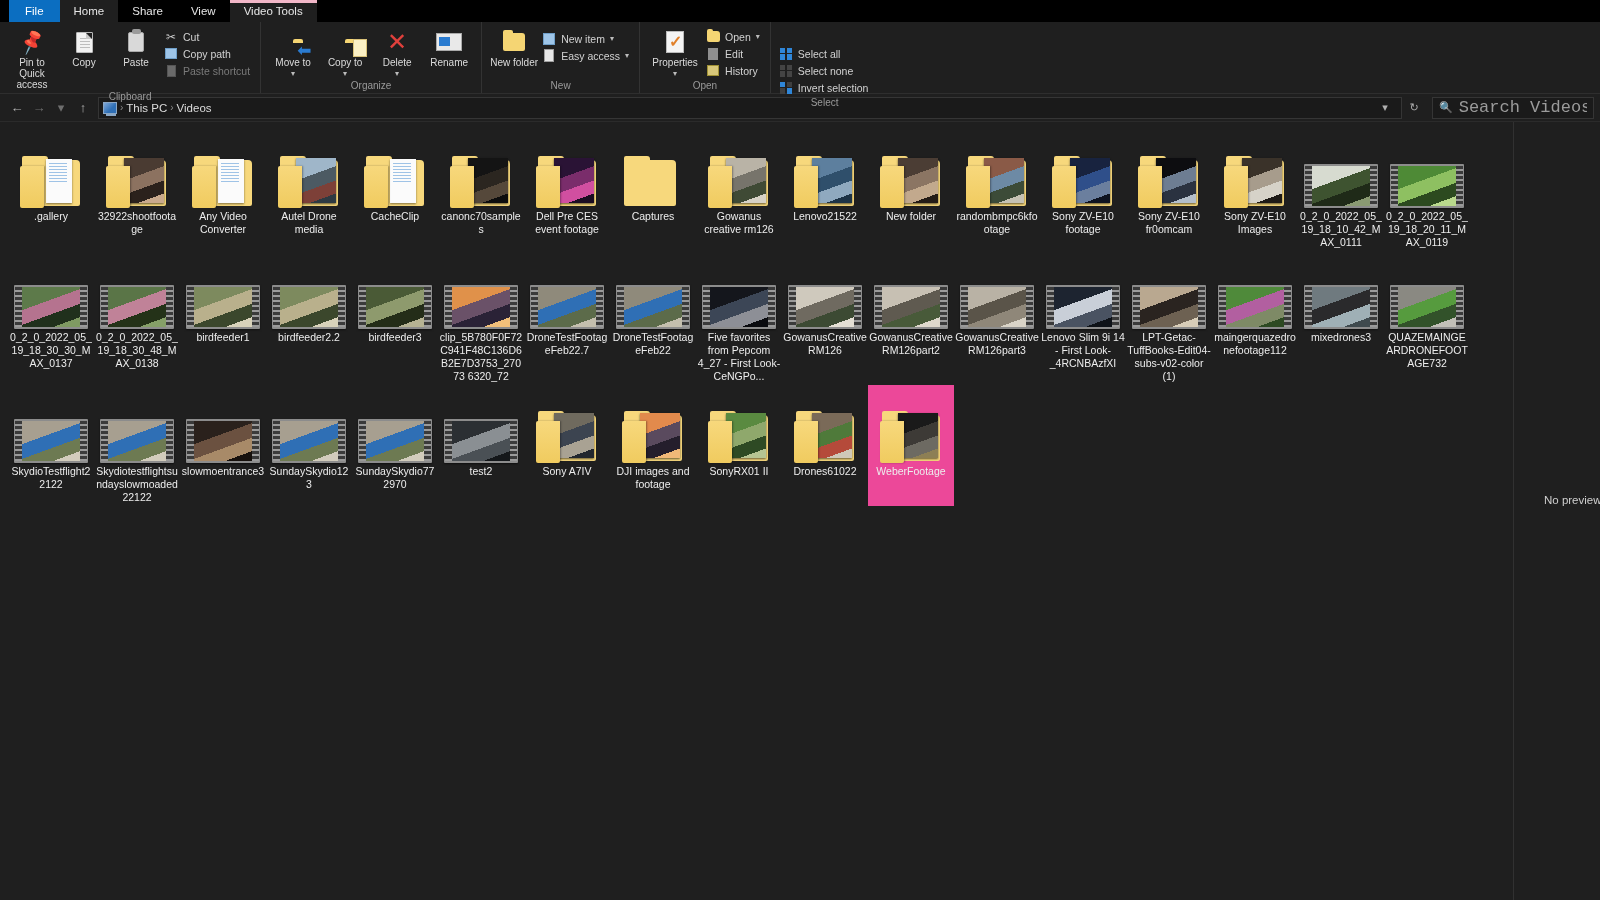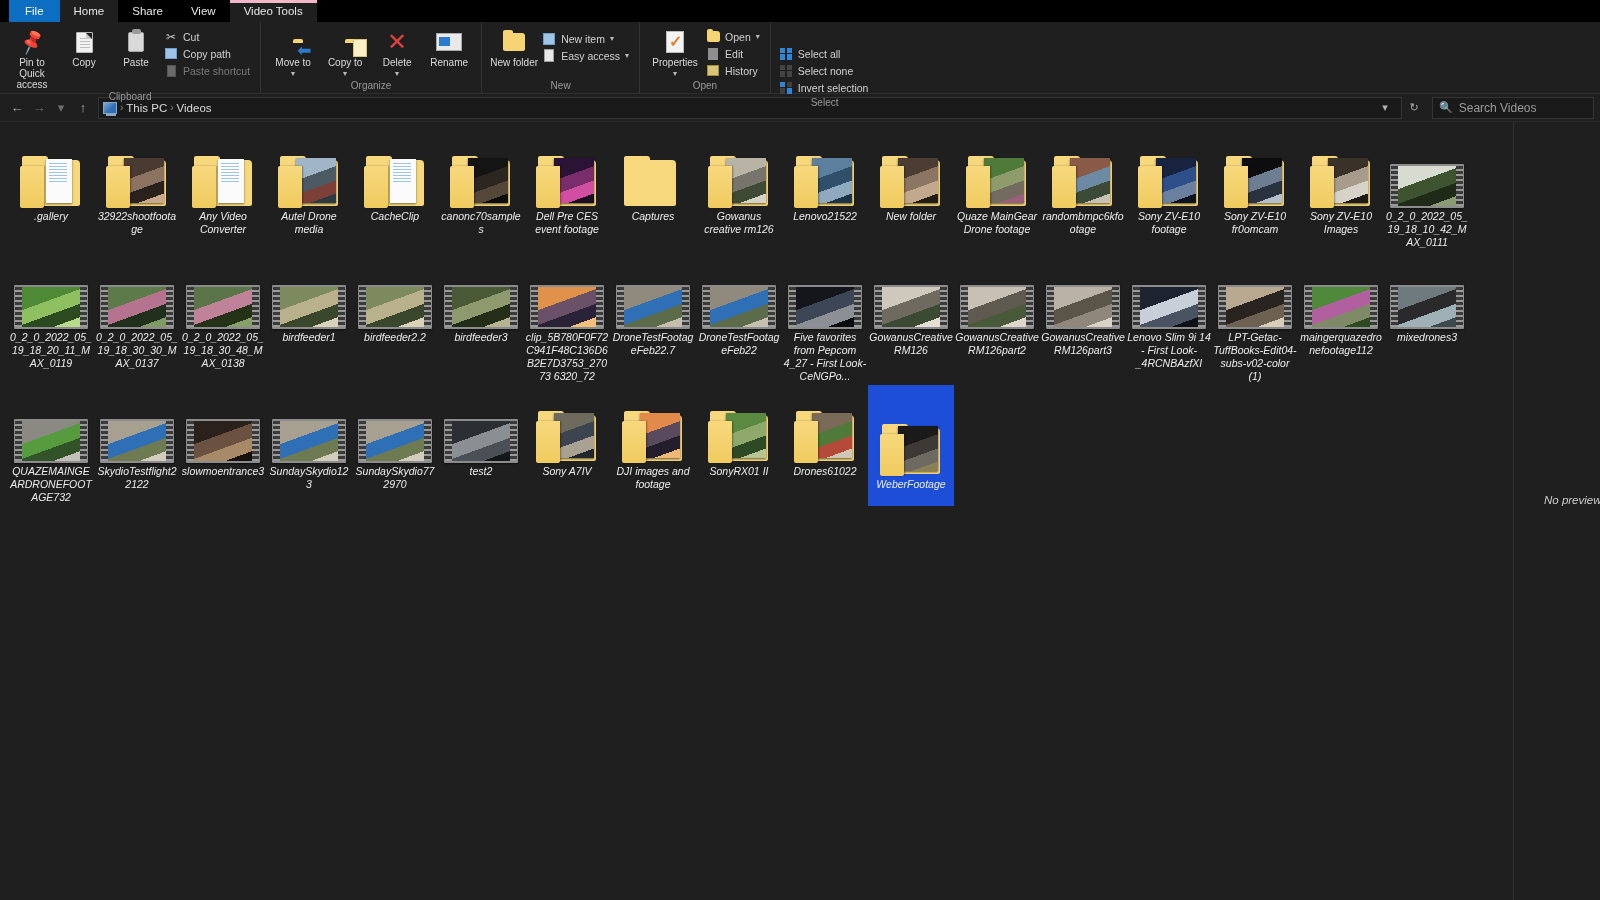--- a/index.html
+++ b/index.html
@@ -160,47 +160,47 @@
     width: 162px; height: 22px;
     border: 1px solid #353535;
     background: #1a1a1a;
     display: flex; align-items: center;
     gap: 6px; padding: 0 6px;
     margin-left: 6px;
   }
   .searchbox .mag { color: #a8a8a8; font-size: 11px; }
   .searchbox input {
     background: transparent; border: none; outline: none;
-    color: #cfcfcf; font-size: 12px;
-    font-family: Liberation Sans, sans-serif;
+    color: #cfcfcf; font-size: 17px;
+    font-family: Liberation Mono, monospace;
     width: 100%;
   }
   .searchbox input::placeholder { color: #9b9b9b; }
 
   
-  .main { display: flex; height: calc(900px - 22px - 72px - 28px); font-style: italic; }
+  .main { display: flex; height: calc(900px - 22px - 72px - 28px); }
   .content {
     width: 1513px;
     position: relative;
     padding: 8px 0 0 8px;
     overflow: hidden;
   }
   .grid {
     display: flex;
     flex-wrap: wrap;
     align-content: flex-start;
   }
   .item {
     width: 86px;
     min-height: 108px;
     display: flex; flex-direction: column;
     align-items: center;
     padding: 4px 2px 2px 2px;
   }
-  .item.selected { background: #1d4ed8; justify-content: center; }
+  .item.selected { background: #ec4899; }
   .thumb-wrap {
     height: 74px;
     width: 82px;
     display: flex; align-items: flex-end; justify-content: center;
   }
   .label {
     font-size: 10.5px;
     line-height: 13px;
     color: #ededed;
     text-align: center;
@@ -664,33 +664,20 @@
             </div>
           </div>
           <div class="label">New folder</div>
         </div>
         <div class="item">
           <div class="thumb-wrap">
             <div class="folder">
               <div class="tab-top"></div>
               <div class="back"></div>
               <div class="pic">
-                <div class="scene" style="background: linear-gradient(160deg, rgb(79, 122, 58) 0%, rgb(79, 122, 58) 38%, rgb(142, 155, 107) 38%, rgb(142, 155, 107) 62%, rgb(114, 107, 94) 62%, rgb(114, 107, 94) 84%, rgb(154, 95, 122) 84%, rgb(154, 95, 122) 100%);"></div>
-              </div>
-              <div class="front"></div>
-            </div>
-          </div>
-          <div class="label">Quaze MainGear Drone footage</div>
-        </div>
-        <div class="item">
-          <div class="thumb-wrap">
-            <div class="folder">
-              <div class="tab-top"></div>
-              <div class="back"></div>
-              <div class="pic">
                 <div class="scene" style="background: linear-gradient(160deg, rgb(138, 90, 71) 0%, rgb(138, 90, 71) 38%, rgb(109, 138, 165) 38%, rgb(109, 138, 165) 62%, rgb(60, 75, 56) 62%, rgb(60, 75, 56) 84%, rgb(198, 194, 180) 84%, rgb(198, 194, 180) 100%);"></div>
               </div>
               <div class="front"></div>
             </div>
           </div>
           <div class="label">randombmpc6kfootage</div>
         </div>
         <div class="item">
           <div class="thumb-wrap">
             <div class="folder">
@@ -962,20 +949,32 @@
           <div class="thumb-wrap">
             <div class="film">
               <div class="strip-l"></div>
               <div class="pic">
                 <div class="scene" style="background: linear-gradient(160deg, rgb(167, 159, 144) 0%, rgb(167, 159, 144) 38%, rgb(47, 111, 181) 38%, rgb(47, 111, 181) 62%, rgb(109, 122, 82) 62%, rgb(109, 122, 82) 84%, rgb(210, 204, 188) 84%, rgb(210, 204, 188) 100%);"></div>
               </div>
               <div class="strip-r"></div>
             </div>
           </div>
           <div class="label">SkydioTestflight22122</div>
+        </div>
+        <div class="item">
+          <div class="thumb-wrap">
+            <div class="film">
+              <div class="strip-l"></div>
+              <div class="pic">
+                <div class="scene" style="background: linear-gradient(160deg, rgb(167, 159, 144) 0%, rgb(167, 159, 144) 38%, rgb(47, 111, 181) 38%, rgb(47, 111, 181) 62%, rgb(109, 122, 82) 62%, rgb(109, 122, 82) 84%, rgb(210, 204, 188) 84%, rgb(210, 204, 188) 100%);"></div>
+              </div>
+              <div class="strip-r"></div>
+            </div>
+          </div>
+          <div class="label">Skydiotestflightsundayslowmoaded22122</div>
         </div>
         <div class="item">
           <div class="thumb-wrap">
             <div class="film">
               <div class="strip-l"></div>
               <div class="pic">
                 <div class="scene" style="background: linear-gradient(160deg, rgb(42, 33, 28) 0%, rgb(42, 33, 28) 38%, rgb(107, 81, 64) 38%, rgb(107, 81, 64) 62%, rgb(168, 138, 104) 62%, rgb(168, 138, 104) 84%, rgb(23, 17, 13) 84%, rgb(23, 17, 13) 100%);"></div>
               </div>
               <div class="strip-r"></div>
             </div>

